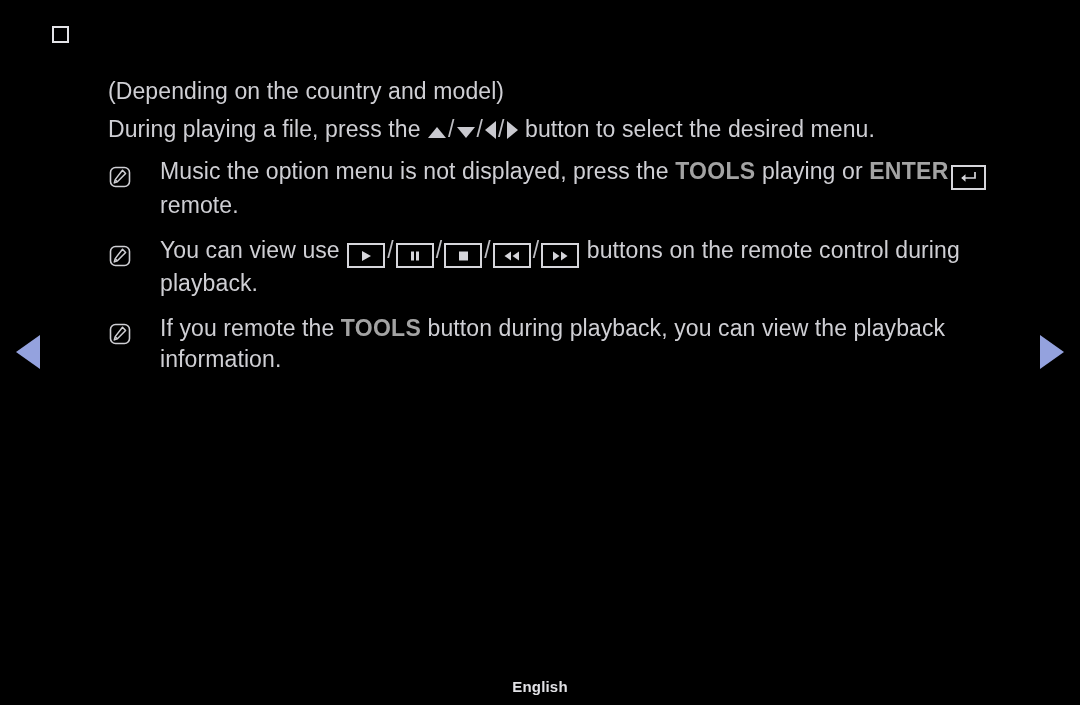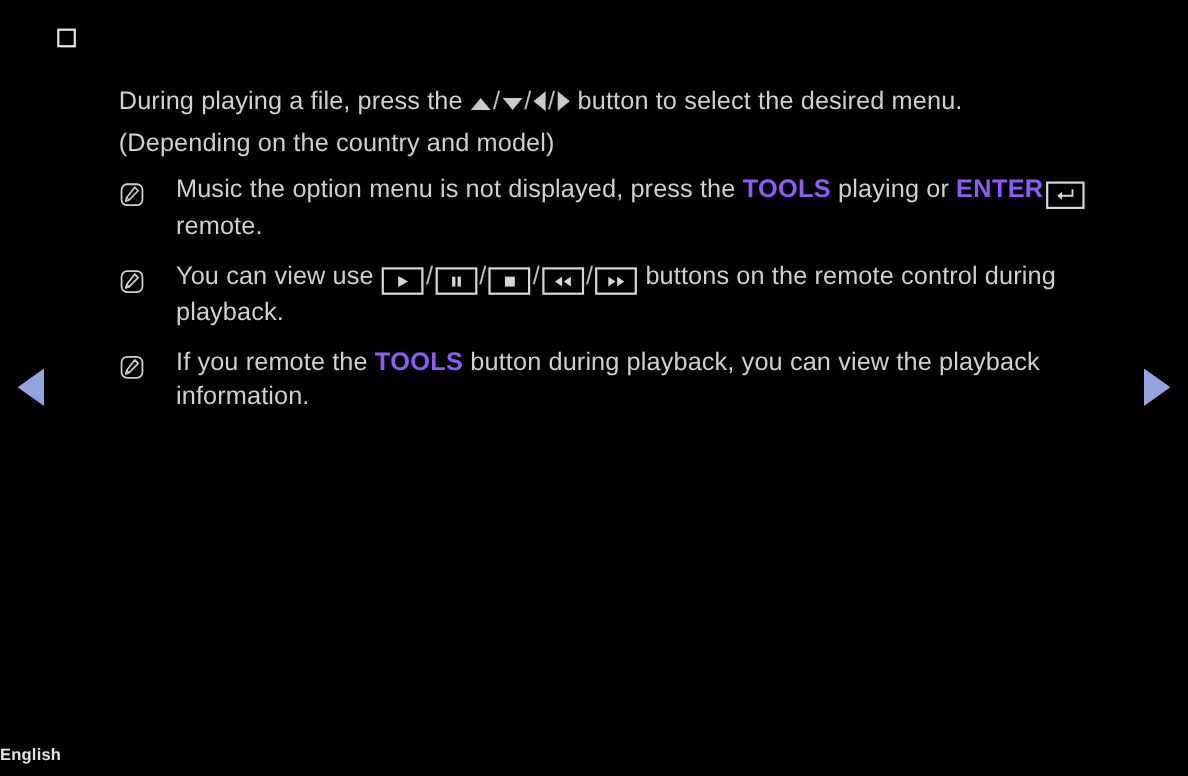--- a/index.html
+++ b/index.html
@@ -102,21 +102,21 @@
     font-size: 23px;
     line-height: 31px;
     color: #cfcfd4;
     letter-spacing: 0.1px;
     max-width: 880px;
   }
 
   
   .kw {
     font-weight: bold;
-    color: #8b5cf6;
+    color: #a3a3a3;
     letter-spacing: 0.3px;
   }
 
   
   .tri {
     display: inline-block;
     vertical-align: -1px;
     width: 0; height: 0;
     margin: 0 1px;
   }
@@ -190,21 +190,21 @@
     border-bottom: 17px solid transparent;
     border-left: 24px solid #94a2de;
   }
 
   
   .footer-lang {
     position: absolute;
     left: 0;
     right: 0;
     top: 678px;
-    text-align: left;
+    text-align: center;
     font-size: 15px;
     font-weight: bold;
     color: #e2e2e6;
     letter-spacing: 0.2px;
   }
 </style>
 </head>
 <body>
 
 <div class="page">
@@ -212,25 +212,25 @@
   <div class="title-row">
     <span class="bullet-square">
       <span class="sq-back"></span>
       <span class="sq-front"></span>
     </span>
   </div>
 
   <div class="body-block">
 
     <div class="para">
+      <span>(Depending on the country and model)</span>
+    </div>
+
+    <div class="para">
       <span>During playing a file, press the </span><span class="tri tri-up"></span><span class="sep">/</span><span class="tri tri-down"></span><span class="sep">/</span><span class="tri tri-left"></span><span class="sep">/</span><span class="tri tri-right"></span><span> button to select the desired menu.</span>
-    </div>
-
-    <div class="para">
-      <span>(Depending on the country and model)</span>
     </div>
 
     <div class="notes">
 
       <div class="note">
         <span class="note-icon">
           <svg width="24" height="24" viewBox="0 0 24 24">
             <rect x="2.5" y="2.5" width="19" height="19" rx="5" ry="5" fill="none" stroke="#cfcfd4" stroke-width="1.6"></rect>
             <path d="M14.5 5.2 L17.6 8.4 L9.4 16.8 L6.3 17.9 L7.2 14.6 Z" fill="none" stroke="#cfcfd4" stroke-width="1.5" stroke-linejoin="round"></path>
             <path d="M7.2 14.6 L9.4 16.8" fill="none" stroke="#cfcfd4" stroke-width="1.3"></path>

